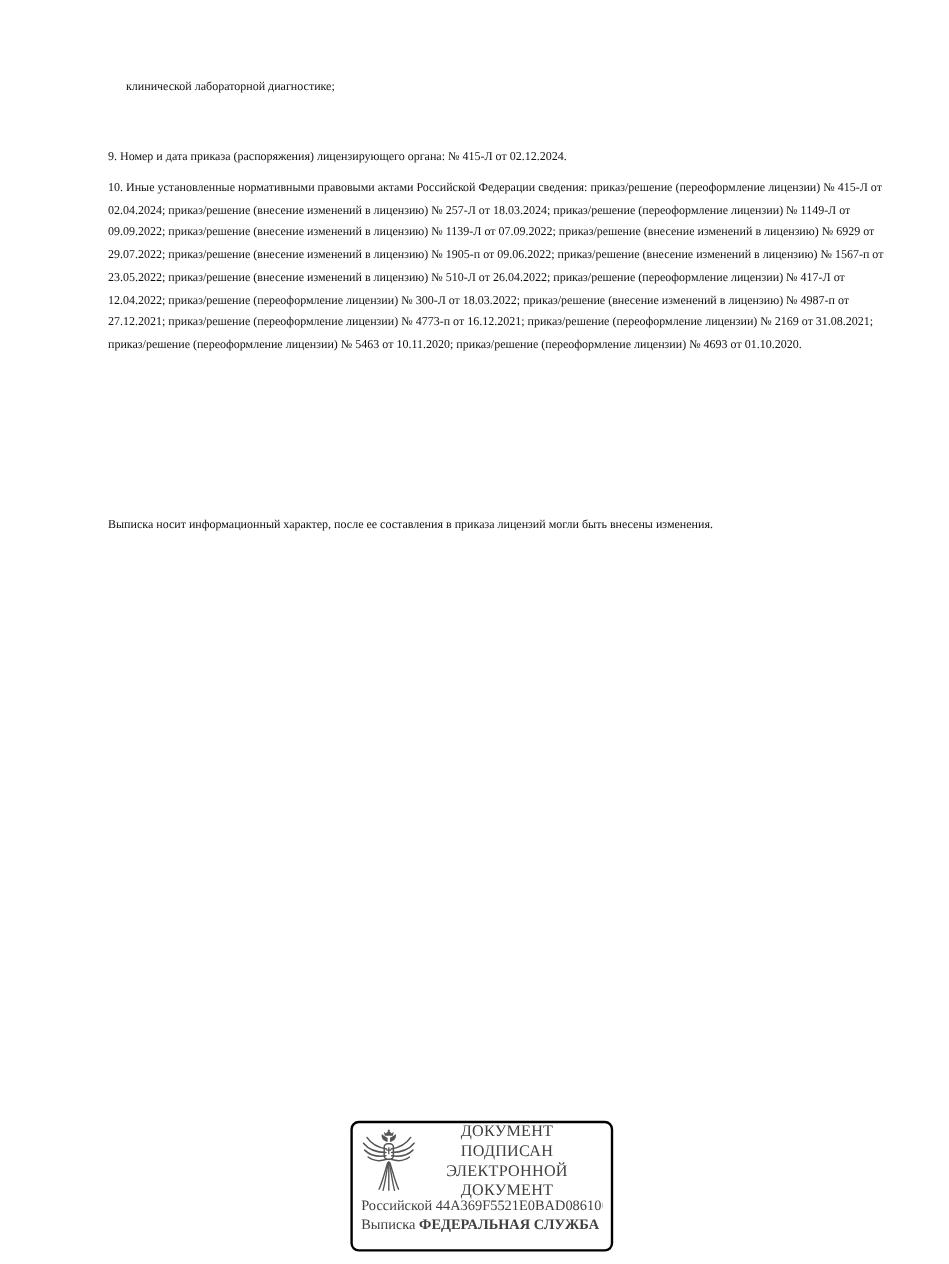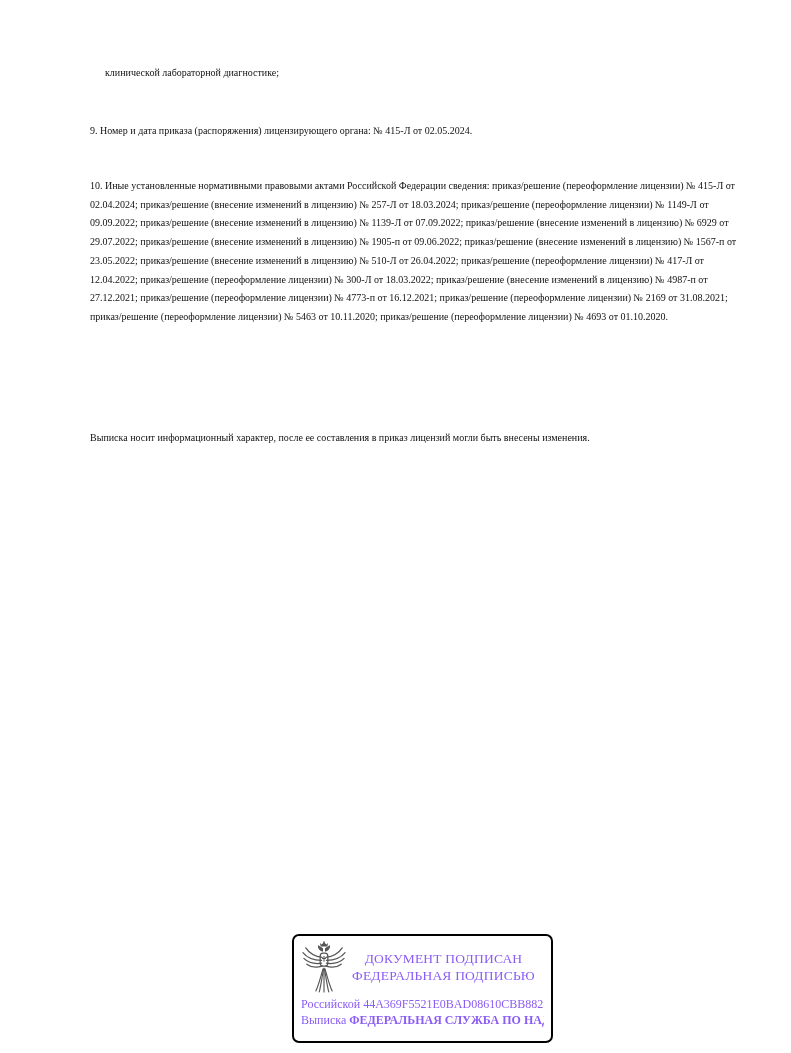--- a/index.html
+++ b/index.html
@@ -14,36 +14,36 @@
   }
   .tb {
     position: absolute;
     font-size: 10px;
     line-height: 18.7px;
     text-align: left;
     margin: 0;
   }
   .cont-lines { left: 105px; top: 64px; width: 641px; }
   .item9      { left: 90px;  top: 122px; width: 660px; }
-  .item10     { left: 90px;  top: 177px; width: 658px; }
+  .item10     { left: 90px;  top: 148px; width: 658px; }
   .disclaimer { left: 90px;  top: 429px; width: 658px; }
 
   .stamp {
     position: absolute;
     left: 292px;
     top: 934px;
-    width: 261px;
+    width: 219px;
     height: 109px;
     box-sizing: border-box;
     border: 2px solid #000000;
     border-radius: 7px;
     background: #ffffff;
     padding: 3px 7px 2px 7px;
     overflow: hidden;
-    color: #8b5cf6;
+    color: #404040;
   }
   .stamp-top {
     display: flex;
     align-items: center;
     height: 57px;
   }
   .eagle { width: 46px; height: 54px; flex: 0 0 auto; }
   .stamp-title {
     flex: 1;
     text-align: center;
@@ -62,25 +62,25 @@
 </style>
 </head>
 <body>
 
 <div class="page">
 
   <div class="tb cont-lines">
     <div>клинической лабораторной диагностике;</div>
   </div>
 
-  <p class="tb item9">9. Номер и дата приказа (распоряжения) лицензирующего органа: № 415-Л от 02.05.2024.</p>
+  <p class="tb item9">9. Номер и дата приказа (распоряжения) лицензирующего органа: № 415-Л от 02.12.2024.</p>
 
   <p class="tb item10">10. Иные установленные нормативными правовыми актами Российской Федерации сведения: приказ/решение (переоформление лицензии) № 415-Л от 02.04.2024; приказ/решение (внесение изменений в лицензию) № 257-Л от 18.03.2024; приказ/решение (переоформление лицензии) № 1149-Л от 09.09.2022; приказ/решение (внесение изменений в лицензию) № 1139-Л от 07.09.2022; приказ/решение (внесение изменений в лицензию) № 6929 от 29.07.2022; приказ/решение (внесение изменений в лицензию) № 1905-п от 09.06.2022; приказ/решение (внесение изменений в лицензию) № 1567-п от 23.05.2022; приказ/решение (внесение изменений в лицензию) № 510-Л от 26.04.2022; приказ/решение (переоформление лицензии) № 417-Л от 12.04.2022; приказ/решение (переоформление лицензии) № 300-Л от 18.03.2022; приказ/решение (внесение изменений в лицензию) № 4987-п от 27.12.2021; приказ/решение (переоформление лицензии) № 4773-п от 16.12.2021; приказ/решение (переоформление лицензии) № 2169 от 31.08.2021; приказ/решение (переоформление лицензии) № 5463 от 10.11.2020; приказ/решение (переоформление лицензии) № 4693 от 01.10.2020.</p>
 
-  <p class="tb disclaimer">Выписка носит информационный характер, после ее составления в приказ лицензий могли быть внесены изменения.</p>
+  <p class="tb disclaimer">Выписка носит информационный характер, после ее составления в приказа лицензий могли быть внесены изменения.</p>
 
   <div class="stamp">
     <div class="stamp-top">
       <svg class="eagle" viewBox="0 0 96 112" aria-hidden="true">
 
         <path d="M43 7 l5 -5 5 5 3.5 -3 -1.5 7 h-14 l-1.5 -7 z" fill="#555555"></path>
         <circle cx="48" cy="1.8" r="1.8" fill="#555555"></circle>
 
         <g stroke="#555555" fill="none" stroke-width="2.6" stroke-linecap="round">
           <path d="M44 34 C 30 32, 18 26, 10 14"></path>
@@ -102,20 +102,20 @@
         <g stroke="#555555" stroke-width="2.4" fill="none" stroke-linecap="round">
           <path d="M48 56 v50"></path>
           <path d="M46 58 C 40 78, 36 94, 31 104"></path>
           <path d="M50 58 C 56 78, 60 94, 65 104"></path>
           <path d="M47 58 C 43 80, 41 96, 38 106"></path>
           <path d="M49 58 C 53 80, 55 96, 58 106"></path>
         </g>
       </svg>
       <div class="stamp-title">
         <div>ДОКУМЕНТ ПОДПИСАН</div>
-        <div>ФЕДЕРАЛЬНАЯ ПОДПИСЬЮ</div>
+        <div>ЭЛЕКТРОННОЙ ДОКУМЕНТ</div>
       </div>
     </div>
     <div class="stamp-line"><span>Российской</span> <span>44A369F5521E0BAD08610CBB88257ED3</span></div>
     <div class="stamp-line"><span>Выписка</span> <span class="bold">ФЕДЕРАЛЬНАЯ СЛУЖБА ПО НАДЗОРУ В С</span></div>
   </div>
 
 </div>
 
 </body></html>

